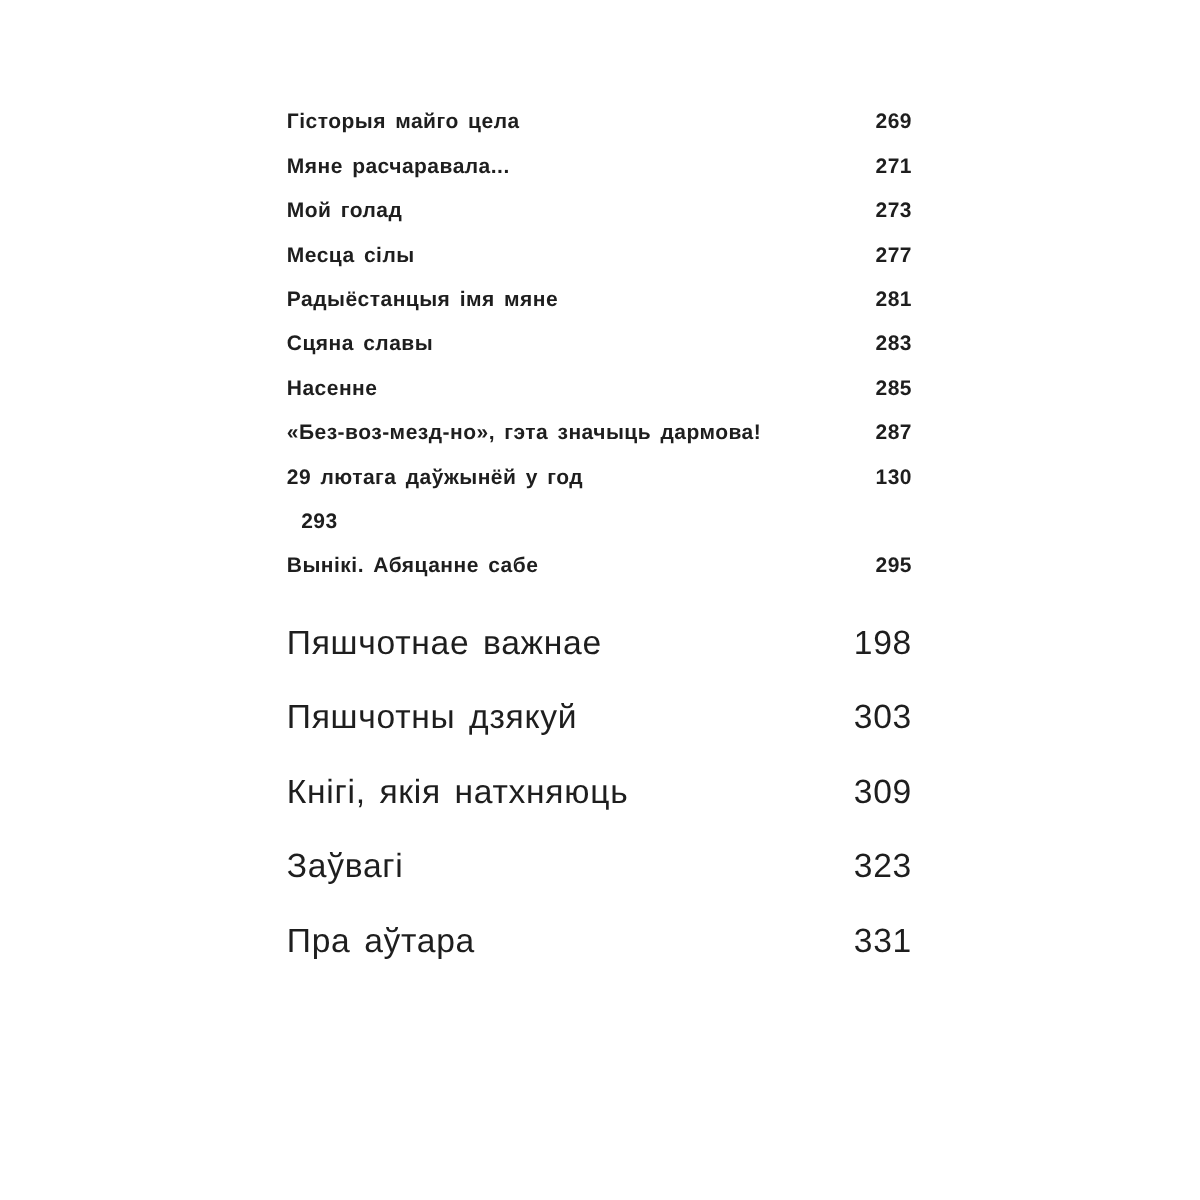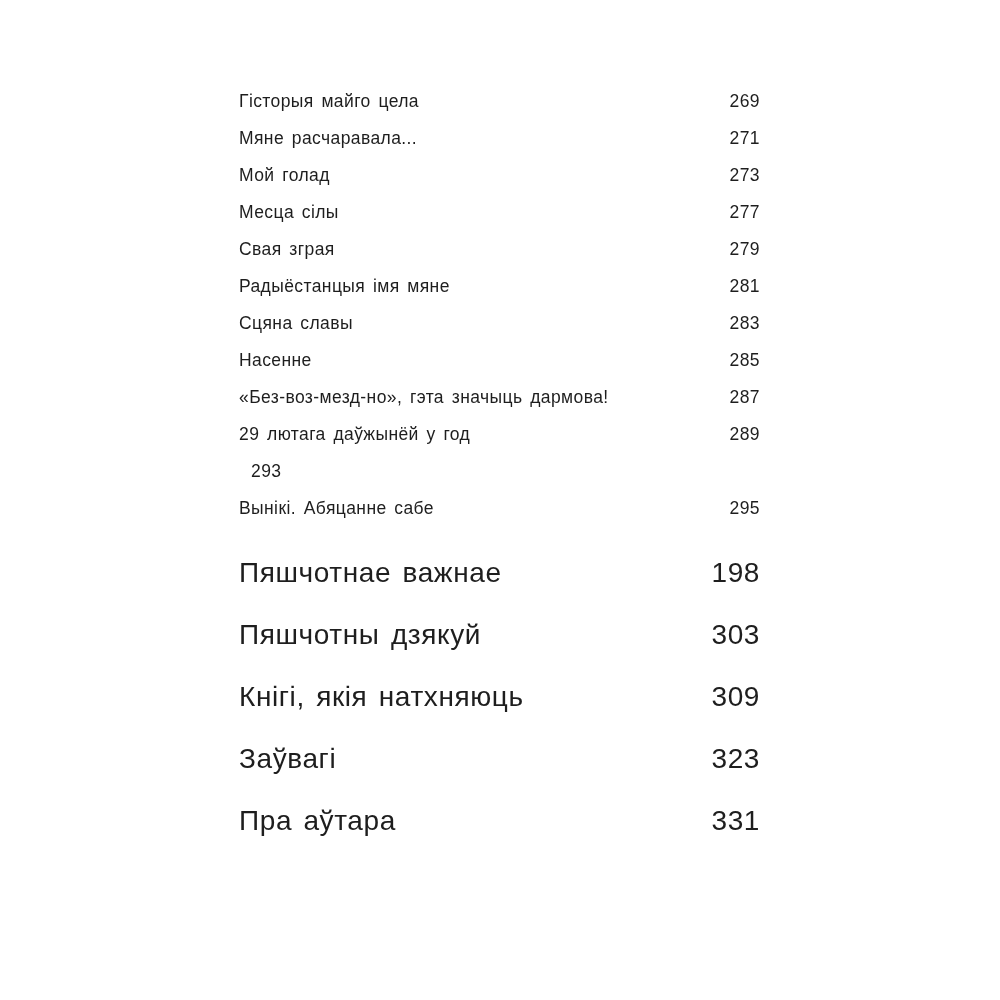--- a/index.html
+++ b/index.html
@@ -23,21 +23,21 @@
     width: 521px;
   }
   .toc-row {
     display: flex;
     justify-content: space-between;
     align-items: center;
   }
   .chapters .toc-row {
     height: 37px;
     font-size: 17.5px;
-    font-weight: 400;
+    font-weight: 700;
     letter-spacing: 0.4px;
     word-spacing: 2.5px;
   }
   .sections {
     margin-top: 15px;
   }
   .sections .toc-row {
     height: 62px;
     font-size: 28px;
     font-weight: 300;
@@ -71,42 +71,38 @@
       </div>
       <div class="toc-row">
         <span class="toc-title">Мой голад</span>
         <span class="toc-page-num">273</span>
       </div>
       <div class="toc-row">
         <span class="toc-title">Месца сілы</span>
         <span class="toc-page-num">277</span>
       </div>
       <div class="toc-row">
-        <span class="toc-title">Свая зграя</span>
-        <span class="toc-page-num">279</span>
-      </div>
-      <div class="toc-row">
         <span class="toc-title">Радыёстанцыя імя мяне</span>
         <span class="toc-page-num">281</span>
       </div>
       <div class="toc-row">
         <span class="toc-title">Сцяна славы</span>
         <span class="toc-page-num">283</span>
       </div>
       <div class="toc-row">
         <span class="toc-title">Насенне</span>
         <span class="toc-page-num">285</span>
       </div>
       <div class="toc-row">
         <span class="toc-title">«Без-воз-мезд-но», гэта значыць дармова!</span>
         <span class="toc-page-num">287</span>
       </div>
       <div class="toc-row">
         <span class="toc-title">29 лютага даўжынёй у год</span>
-        <span class="toc-page-num">289</span>
+        <span class="toc-page-num">130</span>
       </div>
       <div class="toc-row">
         <span class="toc-page-num">293</span>
       </div>
       <div class="toc-row">
         <span class="toc-title">Вынікі. Абяцанне сабе</span>
         <span class="toc-page-num">295</span>
       </div>
     </div>
 

